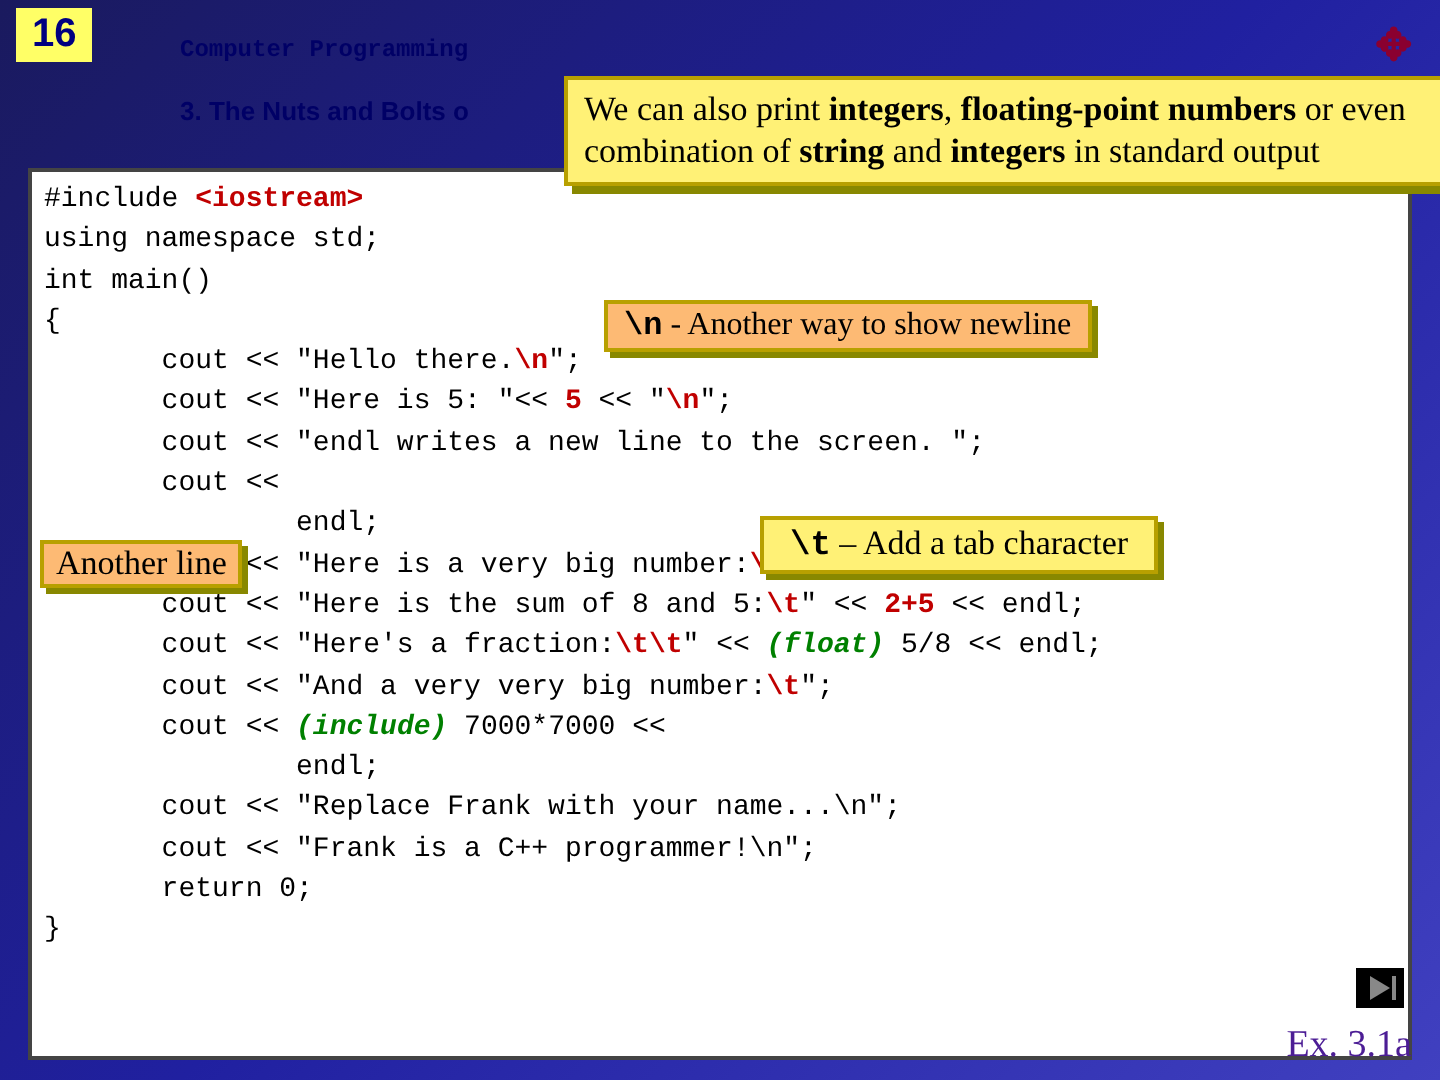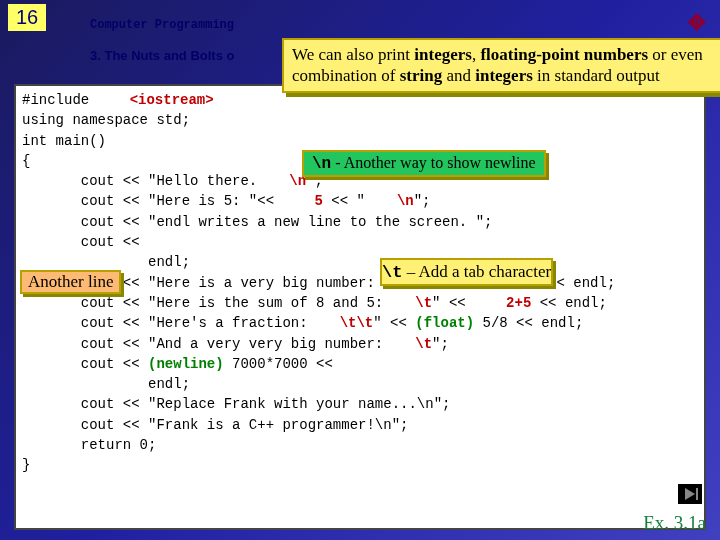--- a/index.html
+++ b/index.html
@@ -11,21 +11,21 @@
     font-family: Arial, sans-serif;
     position: relative;
     overflow: hidden;
   }
   .page-number {
     position: absolute;
     top: 4px;
     left: 8px;
     background: #ffff66;
     padding: 2px 8px;
-    font-weight: normal;
+    font-weight: bold;
     font-size: 20px;
     color: #000080;
   }
   .header-title {
     position: absolute;
     top: 18px;
     left: 90px;
     color: #000066;
     font-weight: bold;
     font-size: 12px;
@@ -63,44 +63,44 @@
     bottom: 10px;
     background: #fff;
     border: 2px solid #444;
     padding: 4px 6px;
     font-family: "Courier New", monospace;
     font-size: 14px;
     line-height: 1.45;
     color: #000;
     white-space: pre;
   }
-  .kw-red { color: #c00000; font-weight: bold; margin-left: 32px; }
-  .kw-green { color: #008000; font-weight: bold; }
+  .kw-red { color: #c00000; font-weight: bold; }
+  .kw-green { color: #008000; font-weight: bold; font-style: italic; }
   .callout-n {
     position: absolute;
     top: 150px;
     left: 302px;
-    background: #22c55e;
+    background: #fdba74;
     border: 2px solid #b8a000;
     box-shadow: 3px 3px 0 #888800;
     padding: 2px 8px;
     font-family: "Times New Roman", serif;
     font-size: 16px;
     text-align: center;
     z-index: 5;
     color: #000;
   }
   .callout-t {
     position: absolute;
     top: 258px;
     left: 380px;
     background: #fff176;
     border: 2px solid #b8a000;
     box-shadow: 3px 3px 0 #888800;
-    padding: 2px 0;
+    padding: 2px 13px;
     font-family: "Times New Roman", serif;
     font-size: 17px;
     z-index: 5;
     color: #000;
   }
   .callout-another {
     position: absolute;
     top: 270px;
     left: 20px;
     background: #fdba74;
@@ -109,21 +109,21 @@
     padding: 0 6px;
     font-family: "Times New Roman", serif;
     font-size: 17px;
     z-index: 5;
     color: #000;
   }
   .ex-label {
     position: absolute;
     bottom: 6px;
     right: 14px;
-    color: #15803d;
+    color: #4c1d95;
     font-family: "Times New Roman", serif;
     font-size: 19px;
     z-index: 6;
   }
   .nav-btn {
     position: absolute;
     bottom: 36px;
     right: 18px;
     width: 24px;
     height: 20px;
@@ -172,21 +172,21 @@
 <span>{</span>
 <span>       cout &lt;&lt; "Hello there.</span><span class="kw-red">\n</span><span>";</span>
 <span>       cout &lt;&lt; "Here is 5: "&lt;&lt; </span><span class="kw-red">5</span><span> &lt;&lt; "</span><span class="kw-red">\n</span><span>";</span>
 <span>       cout &lt;&lt; "endl writes a new line to the screen. ";</span>
 <span>       cout &lt;&lt;</span>
 <span>               endl;</span>
 <span>       cout &lt;&lt; "Here is a very big number:</span><span class="kw-red">\t</span><span>" &lt;&lt; </span><span class="kw-red">70000</span><span> &lt;&lt; endl;</span>
 <span>       cout &lt;&lt; "Here is the sum of 8 and 5:</span><span class="kw-red">\t</span><span>" &lt;&lt; </span><span class="kw-red">2+5</span><span> &lt;&lt; endl;</span>
 <span>       cout &lt;&lt; "Here's a fraction:</span><span class="kw-red">\t\t</span><span>" &lt;&lt; </span><span class="kw-green">(float)</span><span> 5/8 &lt;&lt; endl;</span>
 <span>       cout &lt;&lt; "And a very very big number:</span><span class="kw-red">\t</span><span>";</span>
-<span>       cout &lt;&lt; </span><span class="kw-green">(newline)</span><span> 7000*7000 &lt;&lt;</span>
+<span>       cout &lt;&lt; </span><span class="kw-green">(include)</span><span> 7000*7000 &lt;&lt;</span>
 <span>               endl;</span>
 <span>       cout &lt;&lt; "Replace Frank with your name...\n";</span>
 <span>       cout &lt;&lt; "Frank is a C++ programmer!\n";</span>
 <span>       return 0;</span>
 <span>}</span></div>
 
 <div class="callout-n">
   <span class="bold" style="font-family:'Courier New',monospace">\n</span><span> - Another way to show newline</span><br>
 </div>
 

